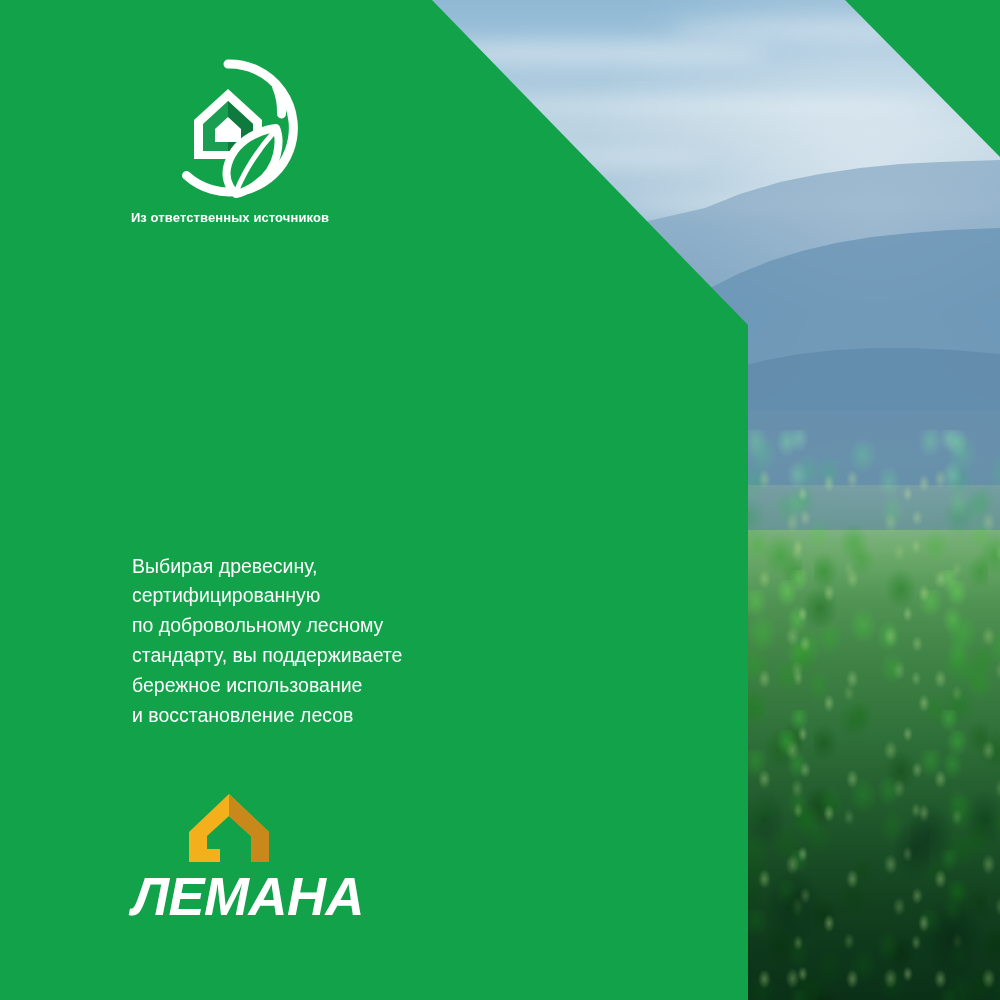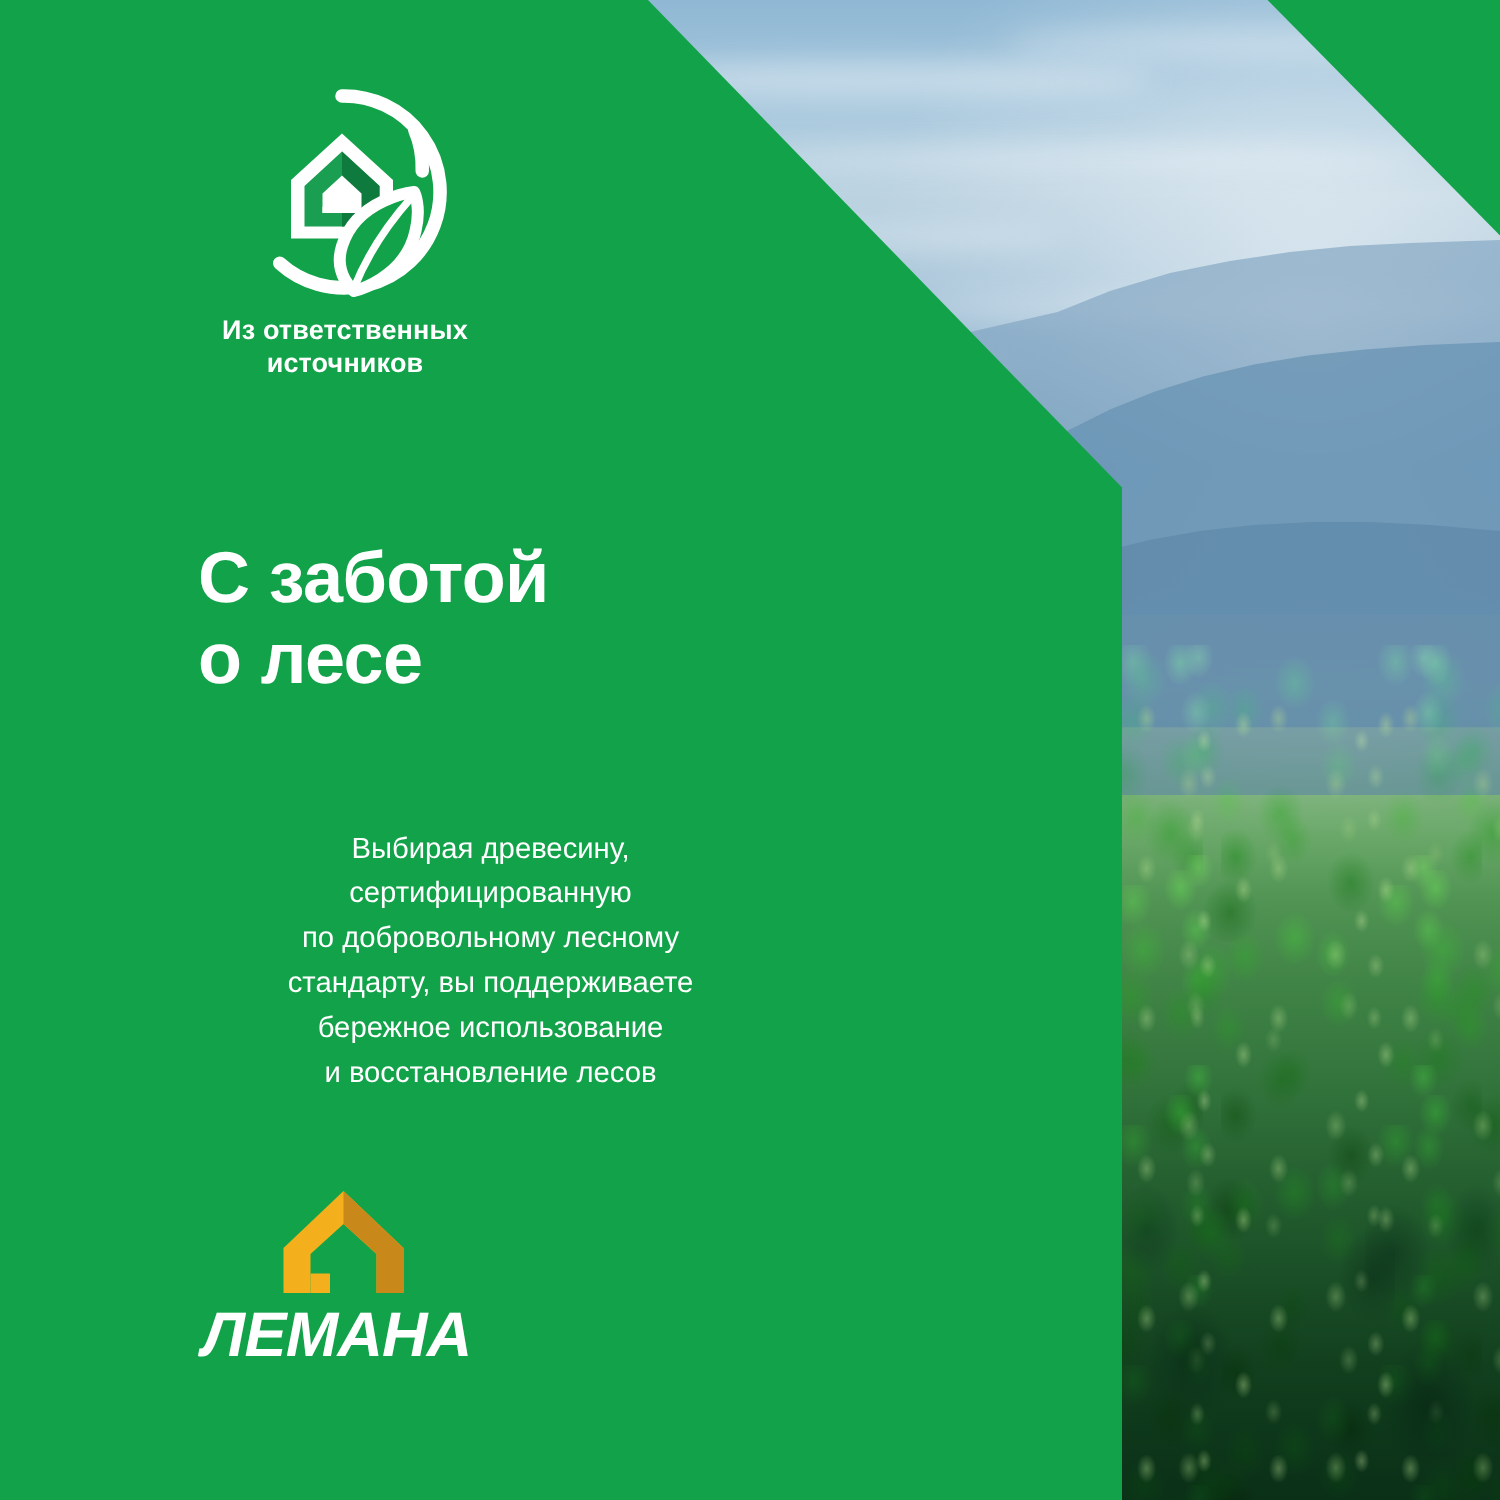--- a/index.html
+++ b/index.html
@@ -166,21 +166,21 @@
     width:230px;
   }
   .badge-mark{
     width:140px;height:140px;
     margin-left:28px;
   }
   .badge-mark svg{display:block;width:140px;height:140px;}
   .badge-caption{
     margin-top:12px;
     color:#ffffff;
-    font-size:18px;
+    font-size:13px;
     font-weight:bold;
     line-height:1.22;
     text-align:center;
     letter-spacing:.1px;
     width:200px;
   }
 
   
   .headline{
     position:absolute;
@@ -197,38 +197,37 @@
   
   .body-copy{
     position:absolute;
     left:132px; top:532px;
     width:390px;
     color:#ffffff;
     font-size:19.5px;
     font-weight:normal;
     line-height:1.53;
     white-space:pre-line;
-    text-align:center;
   }
 
   
   .brand{
     position:absolute;
     left:132px; top:792px;
     width:200px;
   }
   .brand-mark{
     width:84px;height:72px;
     margin-left:55px;
   }
   .brand-mark svg{display:block;width:84px;height:72px;}
   .brand-word{
     margin-top:5px;
     color:#ffffff;
-    font-size:42px;
+    font-size:54px;
     font-weight:bold;
     letter-spacing:-0.5px;
     line-height:1;
     text-align:center;
     width:185px;
     font-style:italic;
   }
   .brand-sub{
     margin-top:2px;
     color:#f3b01c;
@@ -314,22 +313,20 @@
                    C123 79 118 70 118 70 Z" fill="#12a34a" stroke="#ffffff" stroke-width="8" stroke-linejoin="round"></path>
 
           <path d="M116 74 C100 92 86 114 78 134" fill="none" stroke="#ffffff" stroke-width="5" stroke-linecap="round"></path>
         </svg>
       </div>
 
       <div class="badge-caption">Из ответственных
 источников</div>
     </div>
 
-    <h1 class="headline">С заботой
-о лесе</h1>
 
     <p class="body-copy">Выбирая древесину,
 сертифицированную
 по добровольному лесному
 стандарту, вы поддерживаете
 бережное использование
 и восстановление лесов</p>
 
     <div class="brand">
 

